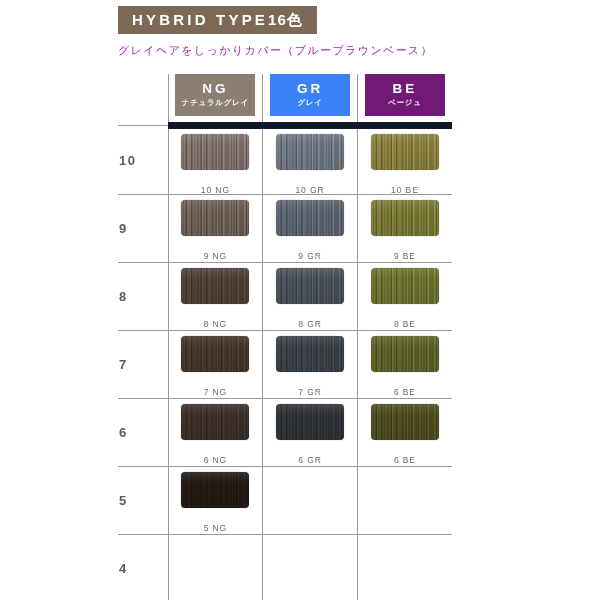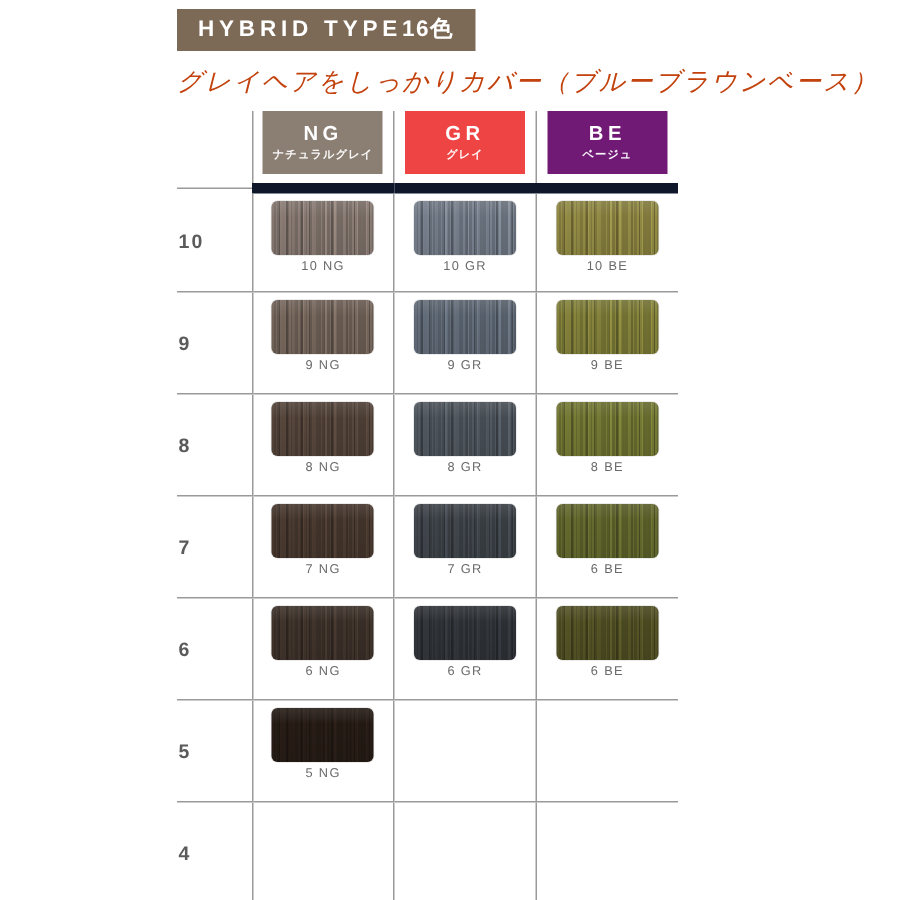--- a/index.html
+++ b/index.html
@@ -33,26 +33,25 @@
     font-size:15px;
     font-weight:bold;
     letter-spacing:3.2px;
     padding:6px 14px 7px 14px;
     line-height:1;
     white-space:nowrap;
   }
   .badge .cnt{letter-spacing:1px;}
   .subtitle{
     margin-top:9px;
-    font-size:17px;
-    color:#c2410c;
+    font-size:11px;
+    color:#a21caf;
     letter-spacing:1.4px;
     white-space:nowrap;
     font-weight:400;
-    font-style:italic;
   }
 
   
   .chart{
     position:absolute;
     left:118px;
     top:74px;
     width:334px;
   }
   .chart-grid{
@@ -154,21 +153,21 @@
   }
   .swatch .shade{
     position:absolute;
     inset:0;
     background:linear-gradient(180deg,
       rgba(255,255,255,.10) 0%,
       rgba(255,255,255,0) 30%,
       rgba(0,0,0,.06) 100%);
   }
   .sw-name{
-    margin-top:3px;
+    margin-top:16px;
     font-size:8.5px;
     color:#6a6a6a;
     letter-spacing:.9px;
     line-height:1;
   }
   .empty-inner{height:65px;}
 </style>
 </head>
 <body>
 
@@ -192,21 +191,21 @@
       <thead>
         <tr>
           <th class="head-cell lbl"></th>
           <th class="head-cell col-div">
             <span class="colchip" style="background: rgb(139, 127, 116);">
               <span class="code">NG</span>
               <span class="jp">ナチュラルグレイ</span>
             </span>
           </th>
           <th class="head-cell col-div">
-            <span class="colchip" style="background: #ef4444;">
+            <span class="colchip" style="background: #3b82f6;">
               <span class="code">GR</span>
               <span class="jp">グレイ</span>
             </span>
           </th>
           <th class="head-cell col-div">
             <span class="colchip" style="background: #701a75;">
               <span class="code">BE</span>
               <span class="jp">ベージュ</span>
             </span>
           </th>

